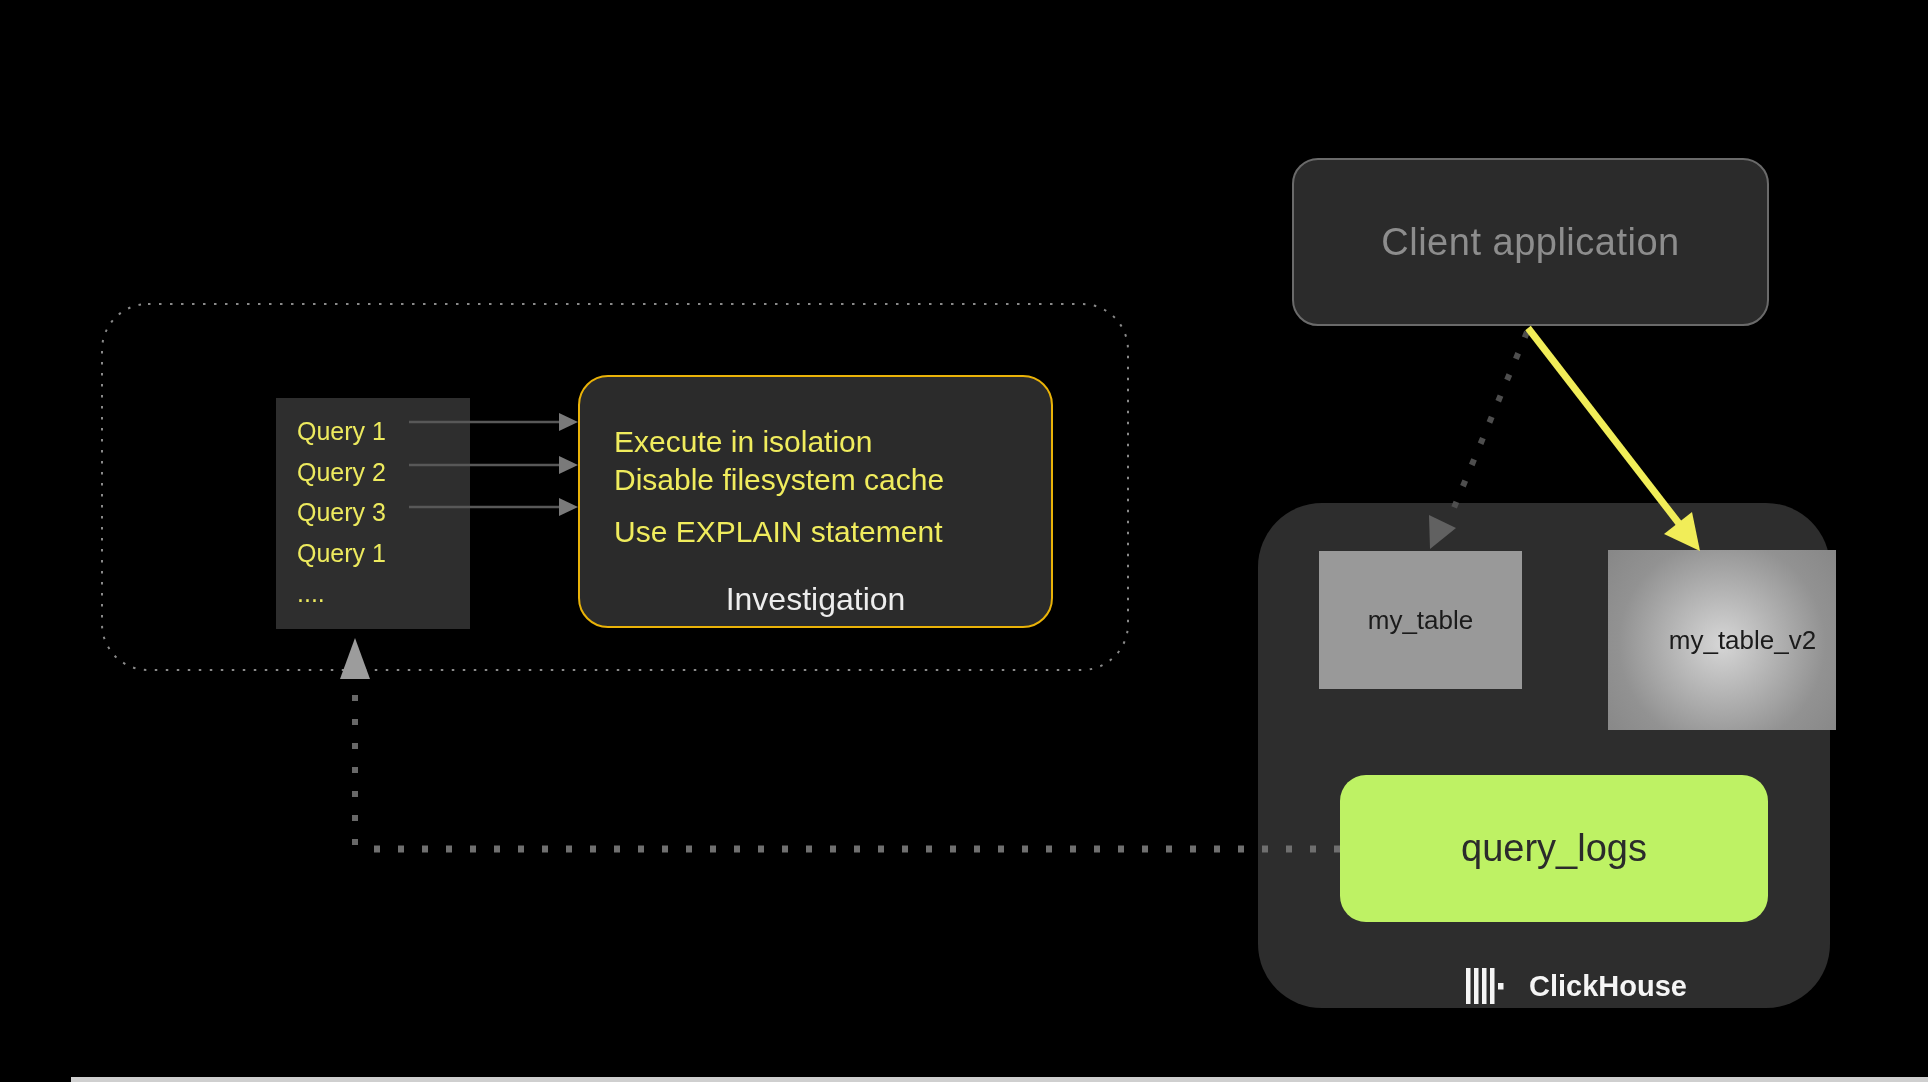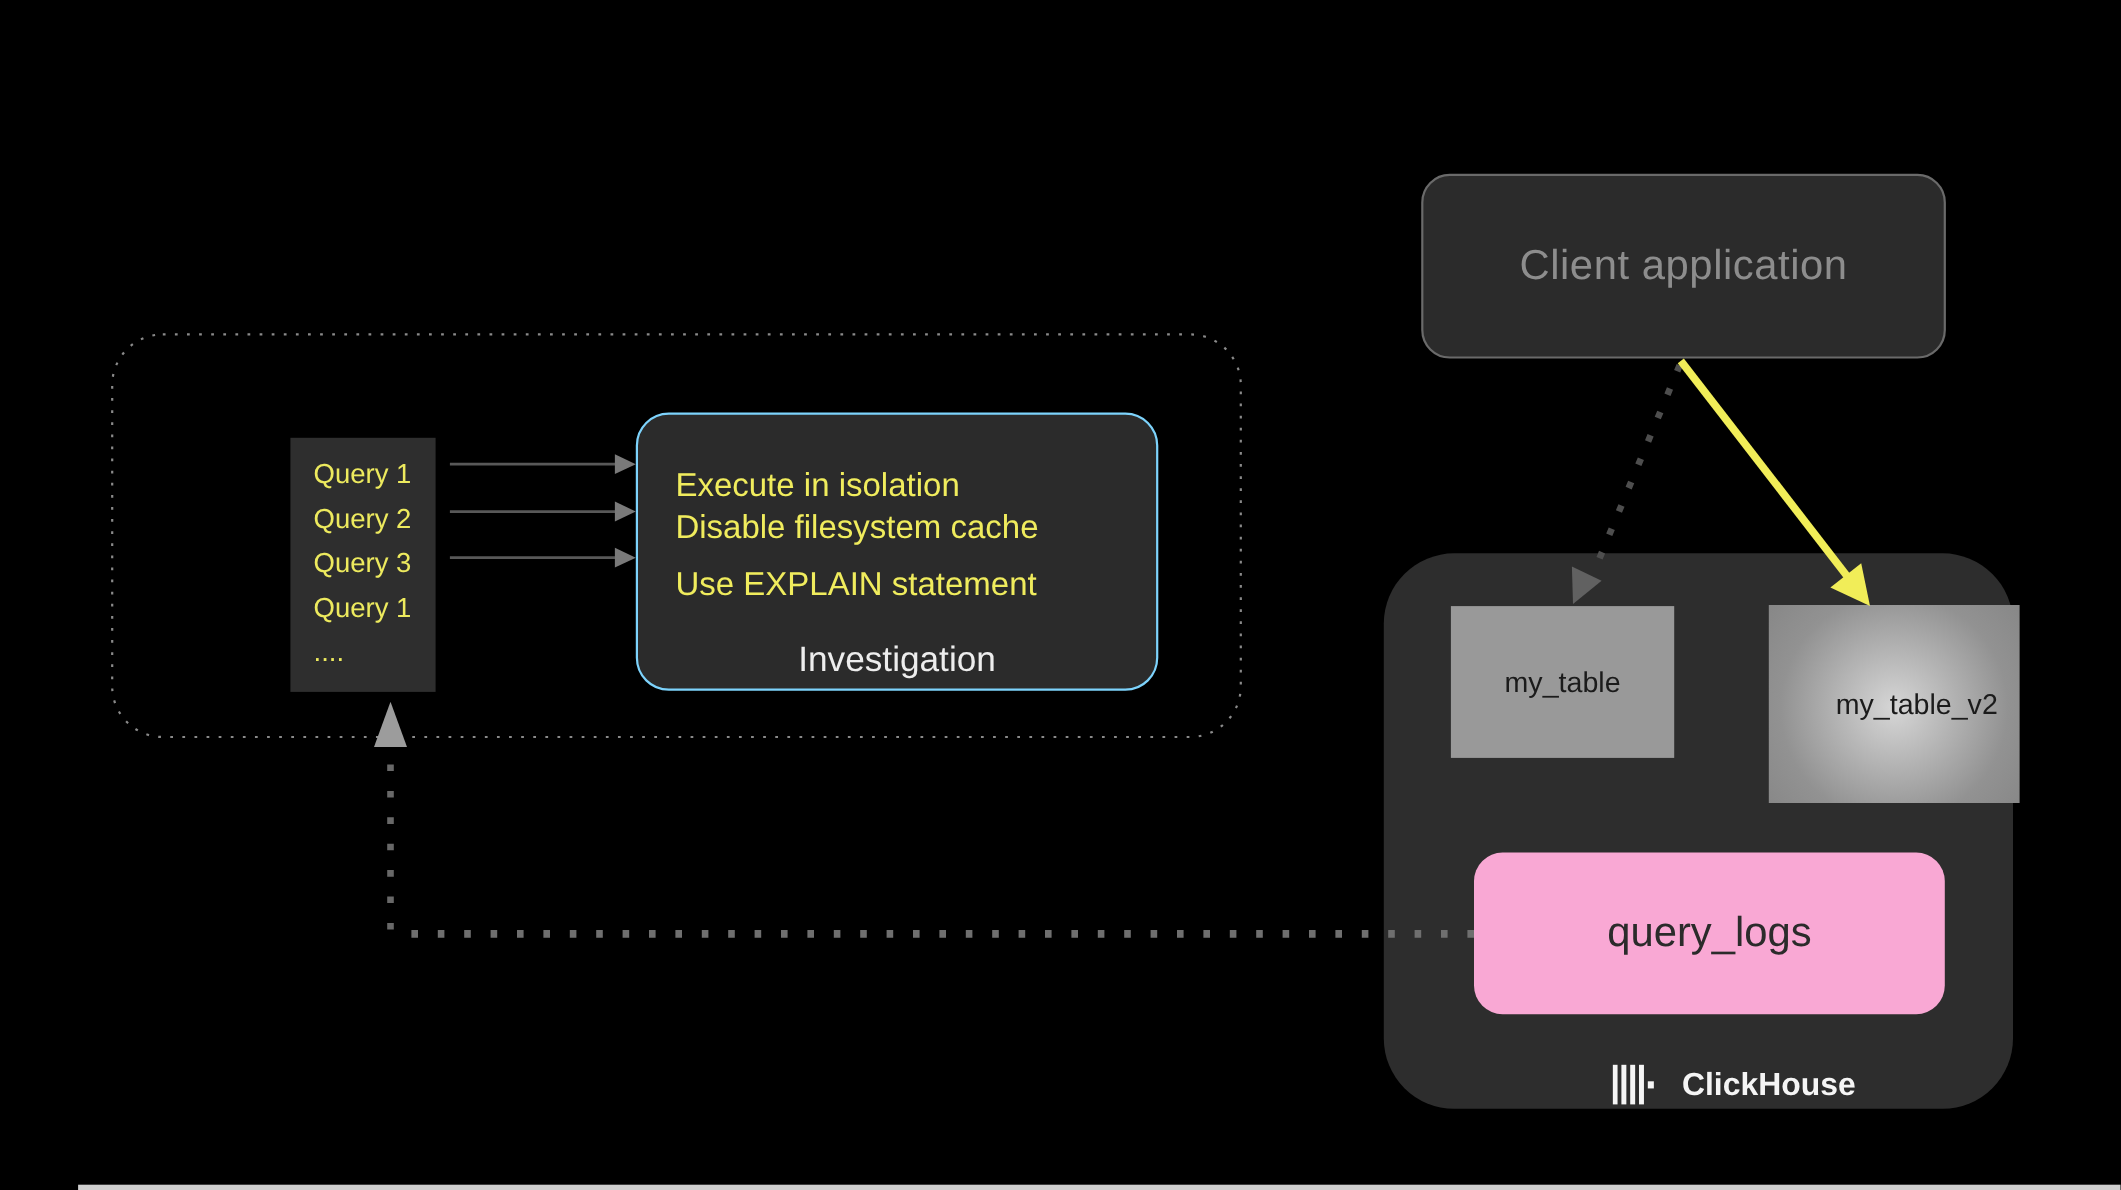--- a/index.html
+++ b/index.html
@@ -9,27 +9,27 @@
   }
   .abs{position:absolute;}
   
   .client-app{
     left:1292px;top:158px;width:477px;height:168px;
     background:#2b2b2b;border:2px solid #6a6a6a;border-radius:26px;
     box-sizing:border-box;display:flex;align-items:center;justify-content:center;
   }
   .client-app .label{color:#8d8d8d;font-size:38px;letter-spacing:.5px;}
   .query-box{
-    left:264px;top:398px;width:132px;height:231px;
+    left:276px;top:398px;width:194px;height:231px;
     background:#2e2e2e;box-sizing:border-box;padding:13px 0 0 21px;
   }
   .query-row{color:#edea5e;font-size:25px;line-height:40.5px;white-space:nowrap;}
   .inv-box{
     left:578px;top:375px;width:475px;height:253px;
-    background:#2b2b2b;border:2px solid #7dd3fc;border-radius:30px;box-sizing:border-box;
+    background:#2b2b2b;border:2px solid #eab308;border-radius:30px;box-sizing:border-box;
   }
   .inv-step{position:absolute;left:34px;color:#f0ec5d;font-size:30px;line-height:34px;white-space:nowrap;}
   .inv-step.s1{top:48px;}
   .inv-step.s2{top:86px;}
   .inv-step.s3{top:138px;}
   .inv-label{position:absolute;top:204px;left:0;width:100%;text-align:center;color:#ededed;font-size:32px;}
   
   .ch-box{
     left:1258px;top:503px;width:572px;height:505px;
     background:#2d2d2d;border-radius:64px;
@@ -39,21 +39,21 @@
     color:#1b1b1b;font-size:26px;
   }
   .my-table{left:61px;top:48px;width:203px;height:138px;}
   .my-table-v2{
     left:350px;top:47px;width:187px;height:180px;
     background:radial-gradient(circle at 50% 52%, #d6d6d6 0%, #b4b4b4 35%, #929292 70%, #878787 100%);
     padding-left:41px;
   }
   .query-logs{
     position:absolute;left:82px;top:272px;width:428px;height:147px;
-    background:#f9a8d4;border-radius:26px;display:flex;align-items:center;justify-content:center;
+    background:#bef264;border-radius:26px;display:flex;align-items:center;justify-content:center;
     color:#2b2b2b;font-size:38px;
   }
   .ch-logo{
     position:absolute;left:208px;top:462px;height:42px;
     display:flex;align-items:center;gap:25px;
   }
   .ch-logo .word{color:#f5f5f5;font-size:29px;font-weight:600;letter-spacing:0px;}
   
   .connectors{left:0;top:0;pointer-events:none;}
   .bottom-strip{left:71px;top:1077px;width:1857px;height:5px;background:#cfcfcf;}

